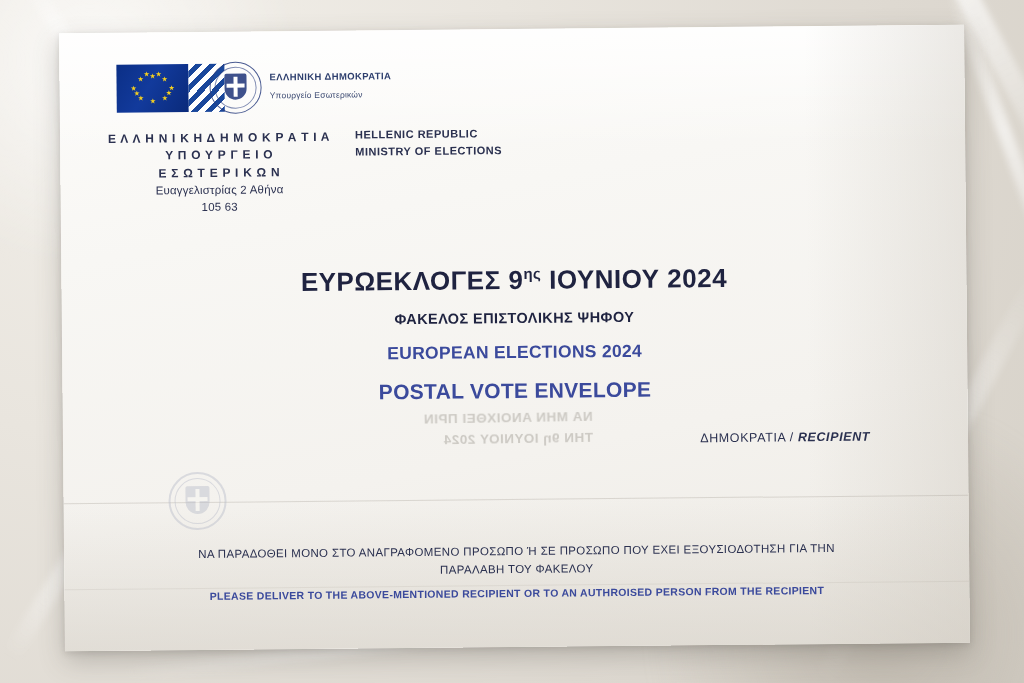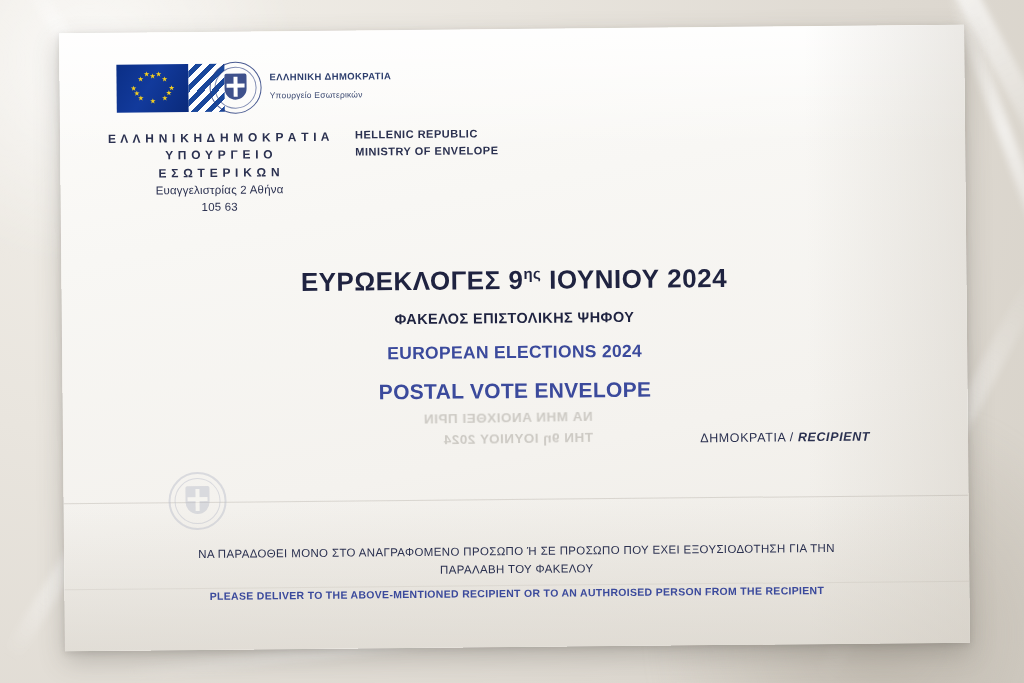--- a/index.html
+++ b/index.html
@@ -272,21 +272,21 @@
     <div class="addr-block">
       <div class="addr-line-bold">Ε Λ Λ Η Ν Ι Κ Η  Δ Η Μ Ο Κ Ρ Α Τ Ι Α</div>
       <div class="addr-line-bold">Υ Π Ο Υ Ρ Γ Ε Ι Ο</div>
       <div class="addr-line-bold">Ε Σ Ω Τ Ε Ρ Ι Κ Ω Ν</div>
       <div class="addr-line">Ευαγγελιστρίας 2 Αθήνα</div>
       <div class="addr-line">105 63</div>
     </div>
 
     <div class="en-block">
       <div class="en-line">HELLENIC REPUBLIC</div>
-      <div class="en-line">MINISTRY OF ENVELOPE</div>
+      <div class="en-line">MINISTRY OF ELECTIONS</div>
     </div>
 
     <div class="ghost">
       <div>ΝΑ ΜΗΝ ΑΝΟΙΧΘΕΙ ΠΡΙΝ</div>
       <div>ΤΗΝ 9η ΙΟΥΝΙΟΥ 2024</div>
     </div>
 
     <div class="title-gr">
       <span>ΕΥΡΩΕΚΛΟΓΕΣ 9</span><sup>ης</sup><span> ΙΟΥΝΙΟΥ 2024</span>
     </div>

